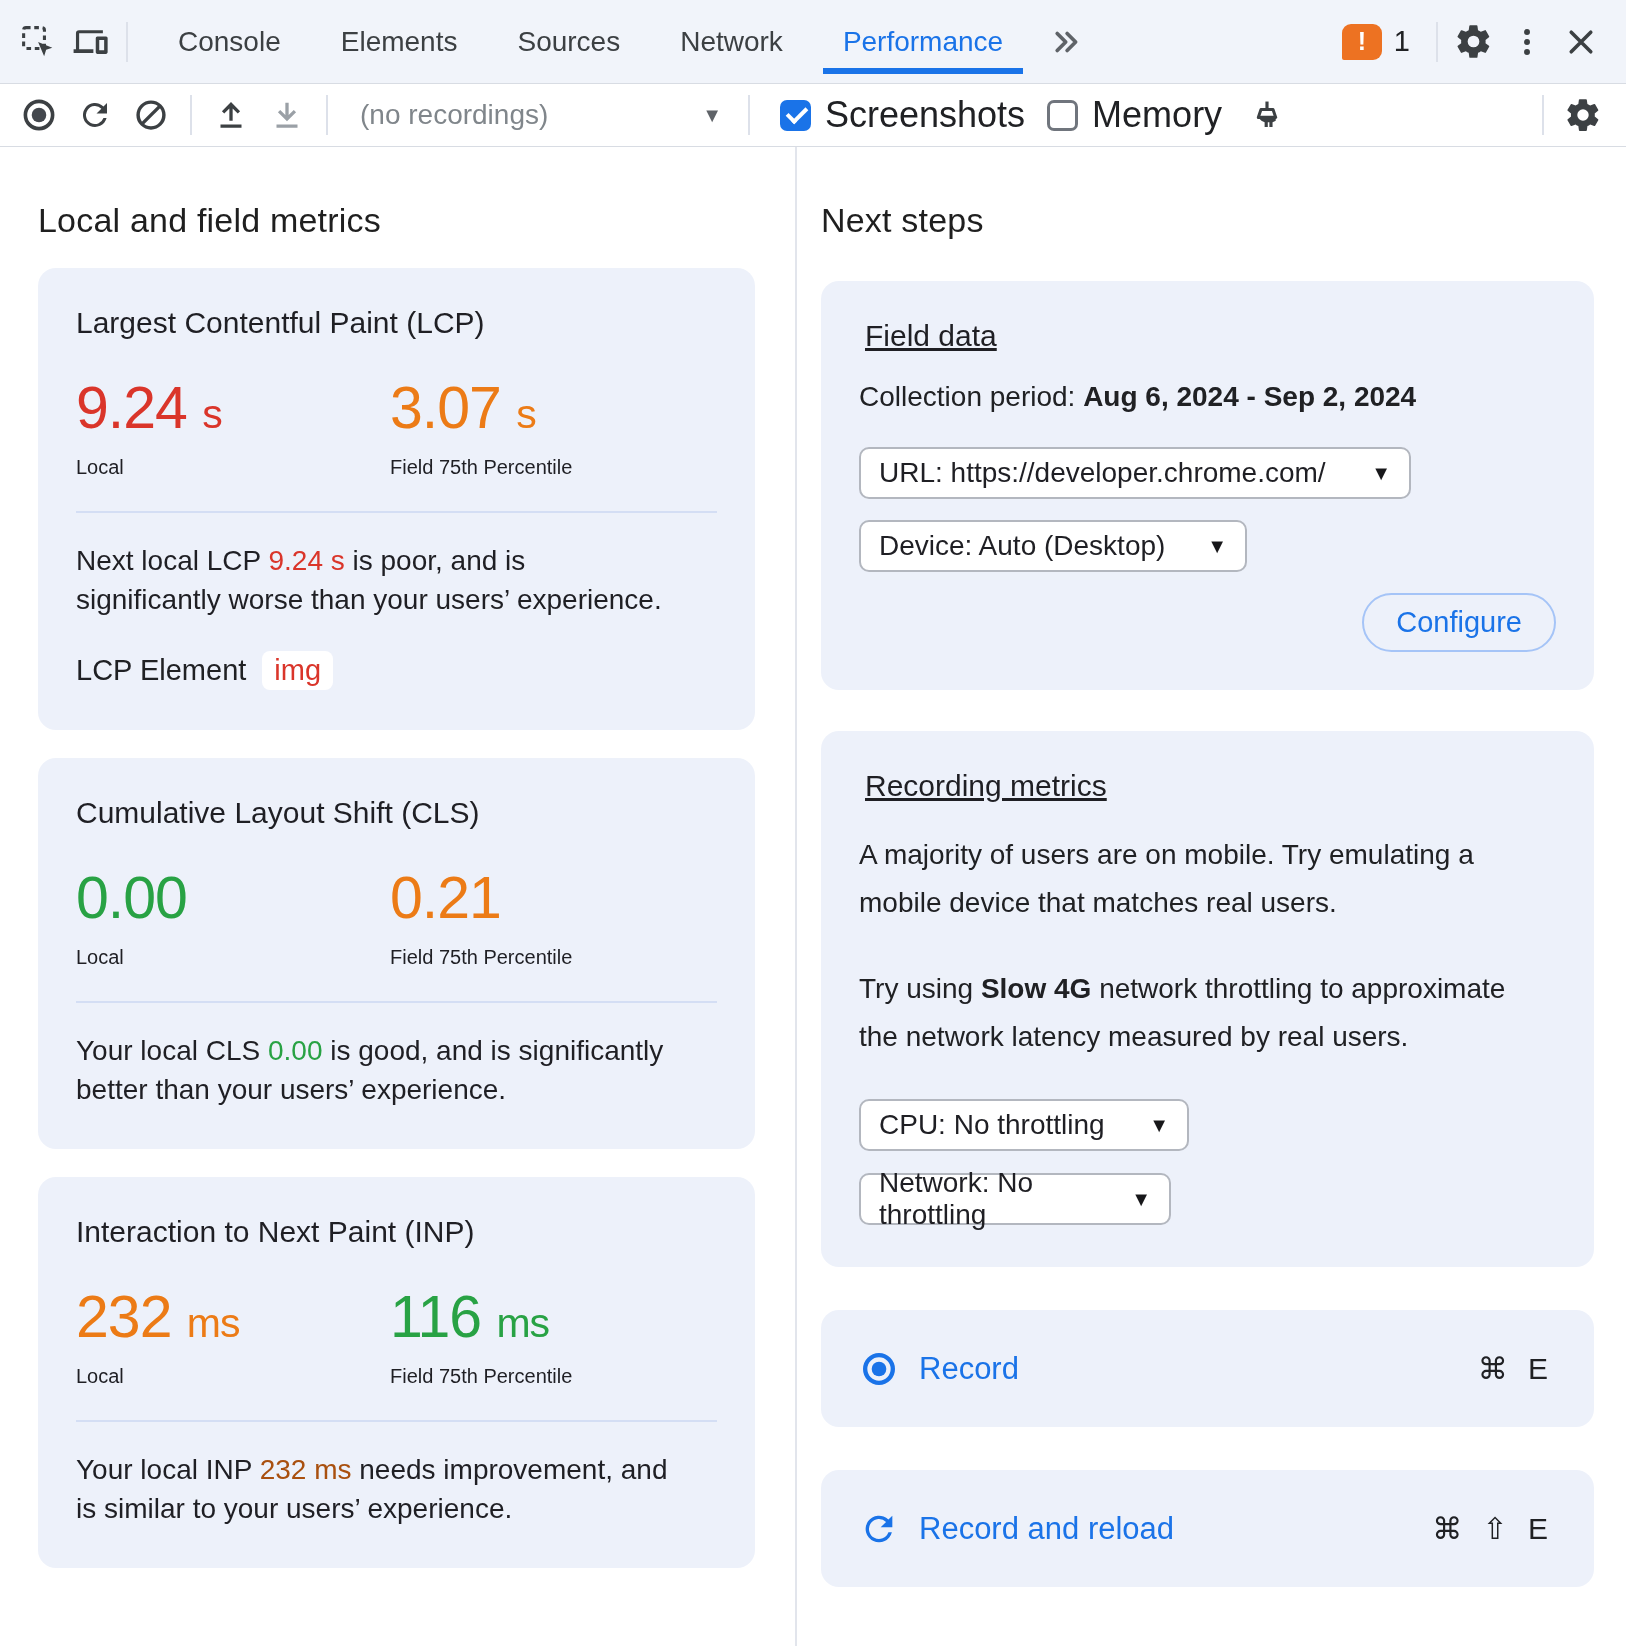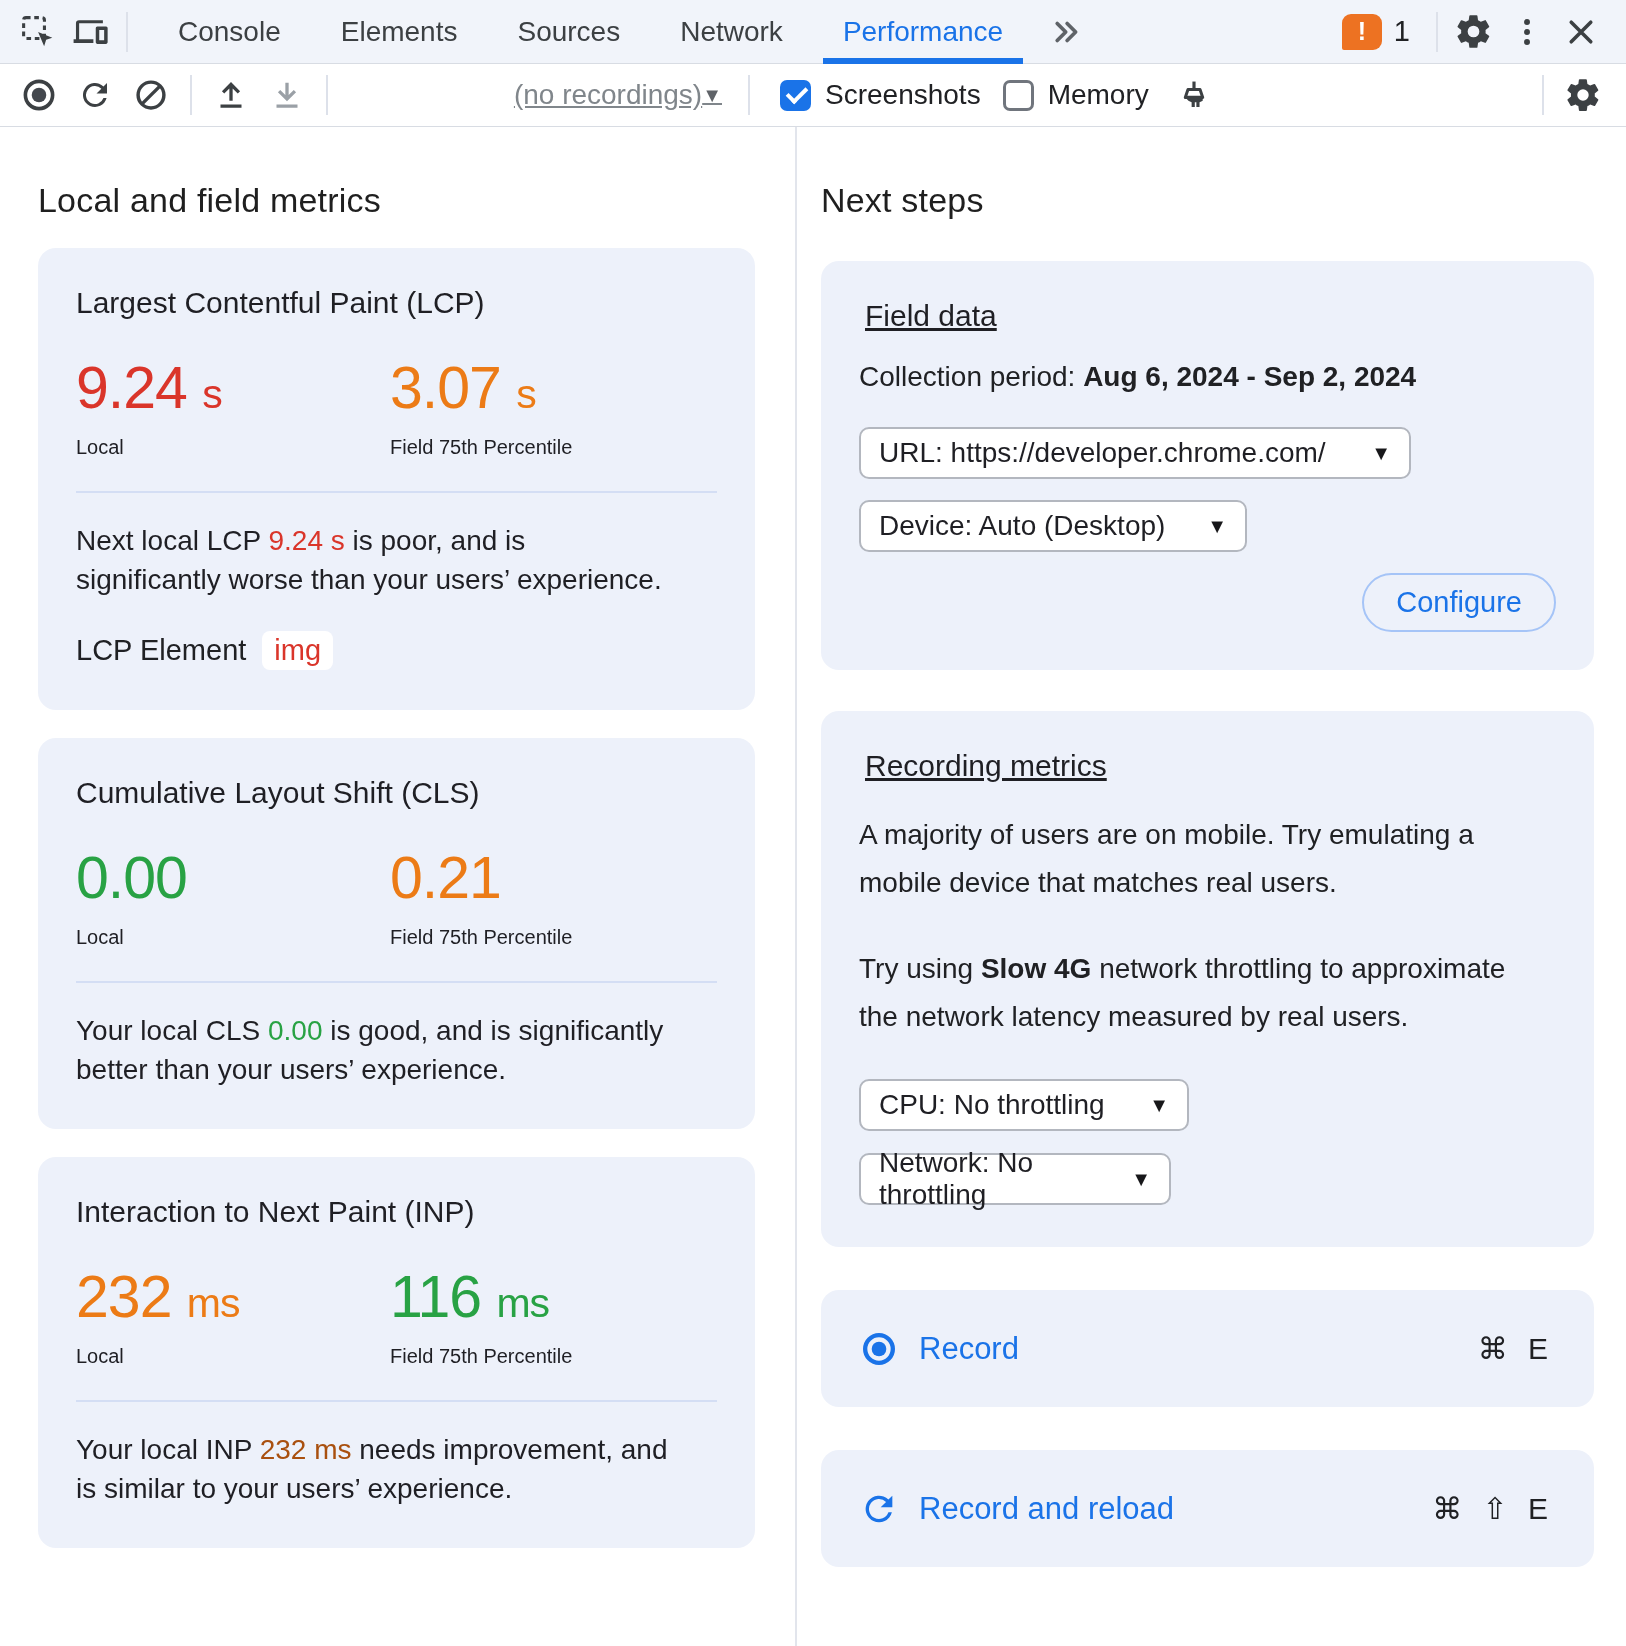--- a/index.html
+++ b/index.html
@@ -7,21 +7,21 @@
   body {
     width:1626px; height:1646px; background:#ffffff; overflow:hidden;
     font-family:"Liberation Sans","DejaVu Sans",sans-serif; color:#202124;
     -webkit-font-smoothing:antialiased;
   }
   svg { display:block; }
   .ico { color:#3c4043; }
 
   
   .tabbar {
-    height:64px; background:#f1f4fa; border-bottom:1px solid #d8dce3;
+    height:84px; background:#f1f4fa; border-bottom:1px solid #d8dce3;
     display:flex; align-items:center; padding:0 18px 0 10px;
   }
   .tb-btn { width:54px; height:64px; display:flex; align-items:center; justify-content:center; cursor:pointer; }
   .vsep { width:2px; height:40px; background:#dde1ea; margin:0 8px; flex:0 0 auto; }
   .tabs { display:flex; height:64px; margin-left:12px; }
   .tab {
     position:relative; padding:0 30px; font-size:28px; color:#3c4043;
     display:flex; align-items:center; cursor:pointer; white-space:nowrap;
   }
   .tab .underline { position:absolute; left:10px; right:10px; bottom:0; height:6px; display:none; }
@@ -36,32 +36,32 @@
   }
   .issue-count { font-size:29px; color:#202124; }
 
   
   .toolbar {
     height:63px; background:#fff; border-bottom:1px solid #d8dce3;
     display:flex; align-items:center; padding:0 18px 0 14px; gap:6px;
   }
   .tool-btn { width:50px; height:50px; display:flex; align-items:center; justify-content:center; cursor:pointer; flex:0 0 auto; }
   .recordings-select {
-    width:392px; height:50px; display:flex; align-items:center; justify-content:flex-end;
-    color:#80868b; font-size:28px; padding:0 12px 0 18px; cursor:pointer; flex:0 0 auto;text-decoration:underline;
+    width:392px; height:50px; display:flex; align-items:center; justify-content:space-between;
+    color:#80868b; font-size:28px; padding:0 12px 0 18px; cursor:pointer; flex:0 0 auto;
   }
   .recordings-select .caret { font-size:20px; color:#5f6368; }
   .check-group { display:flex; align-items:center; gap:14px; margin-left:16px; cursor:pointer; }
   .checkbox { width:31px; height:31px; border-radius:7px; border:3px solid #6f7press4; border:3px solid #70757d; background:#fff; position:relative; flex:0 0 auto; }
   .checkbox.on { border:none; }
   .checkbox.on::after {
     content:""; position:absolute; left:7px; top:7px; width:16px; height:8px;
     border-left:4px solid #fff; border-bottom:4px solid #fff; transform:rotate(-45deg);
   }
-  .check-label { font-size:28px; color:#202124; }
+  .check-label { font-size:36px; color:#202124; }
   .toolbar .spacer { flex:1; }
 
   
   .main { display:flex; height:1519px; background:#fff; }
   .left-panel  { width:797px; flex:0 0 auto; border-right:2px solid #e2e5ec; padding-left:38px; }
   .right-panel { flex:1; padding-left:24px; }
   .panel-heading { font-size:34px; font-weight:500; color:#1f1f1f; margin:54px 0 0 0; letter-spacing:0.2px; }
 
   
   .metric-card { width:717px; background:#edf1fa; border-radius:18px; margin-top:28px; padding:38px 38px 40px 38px; }

